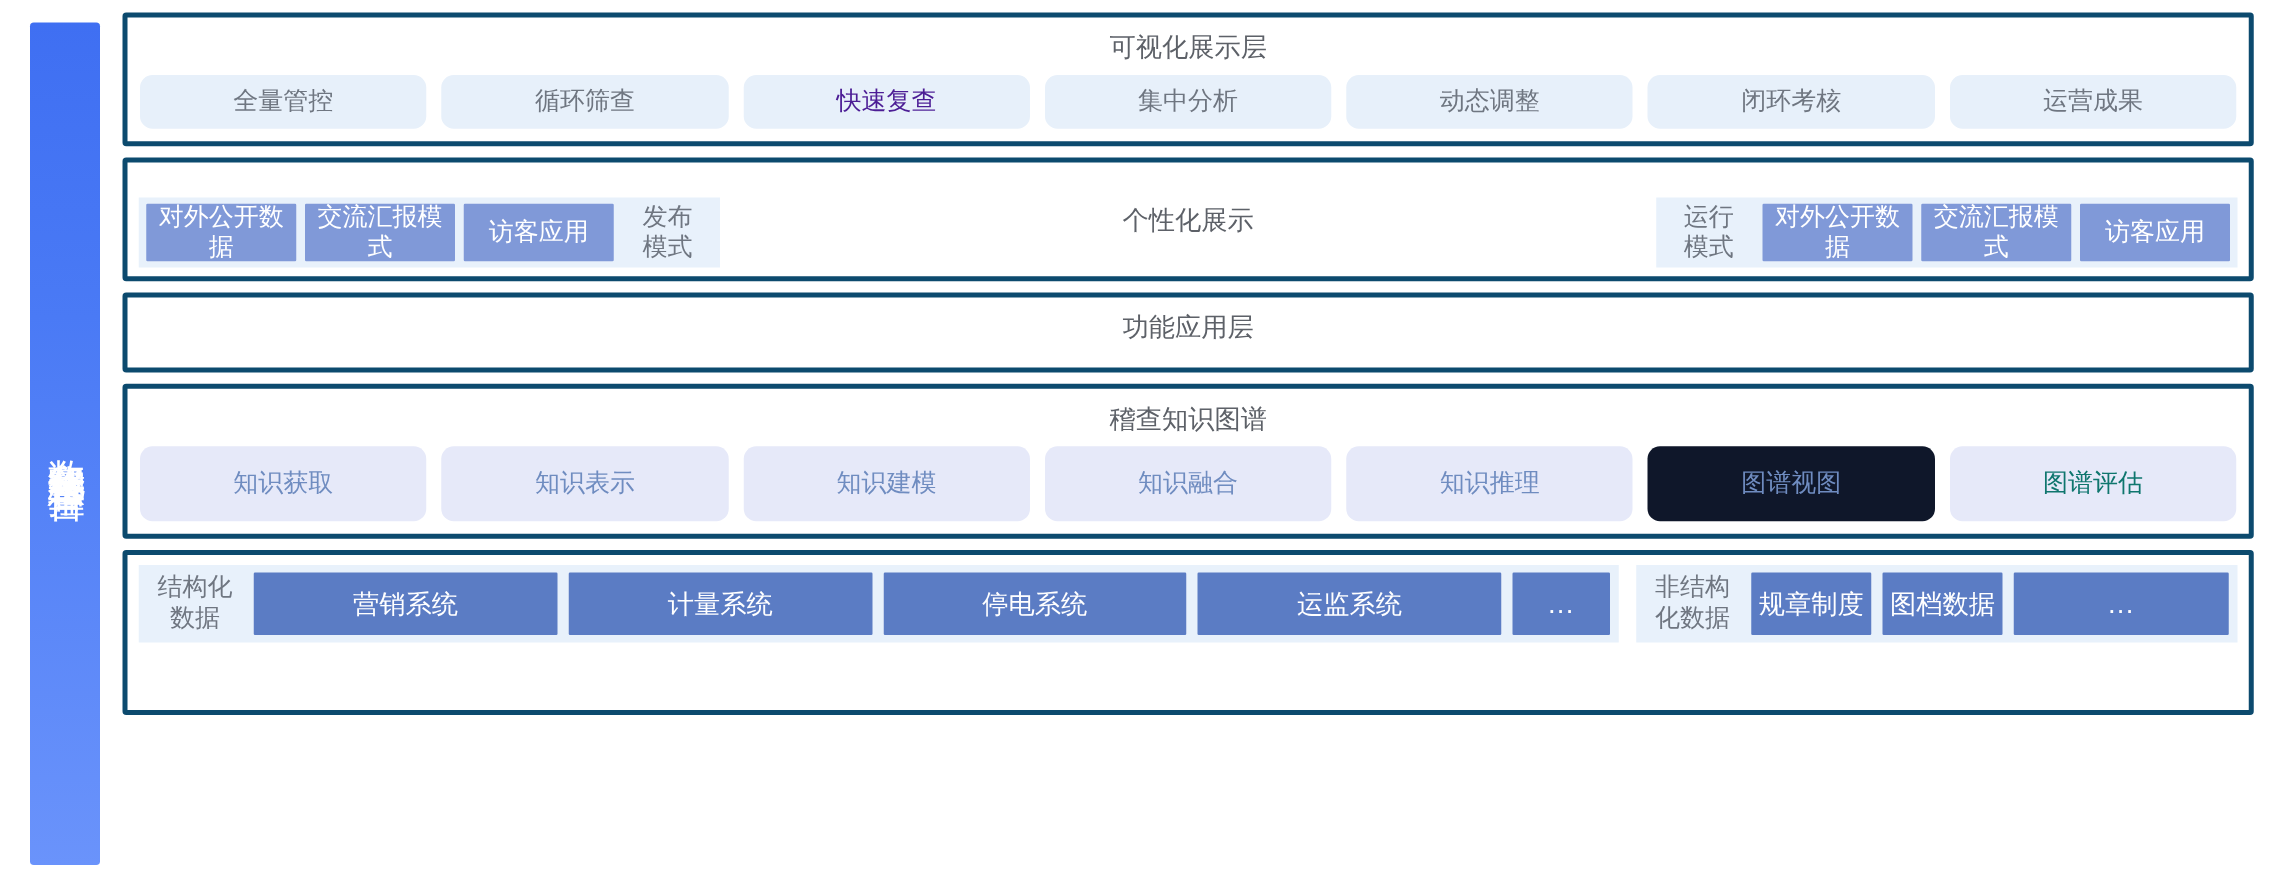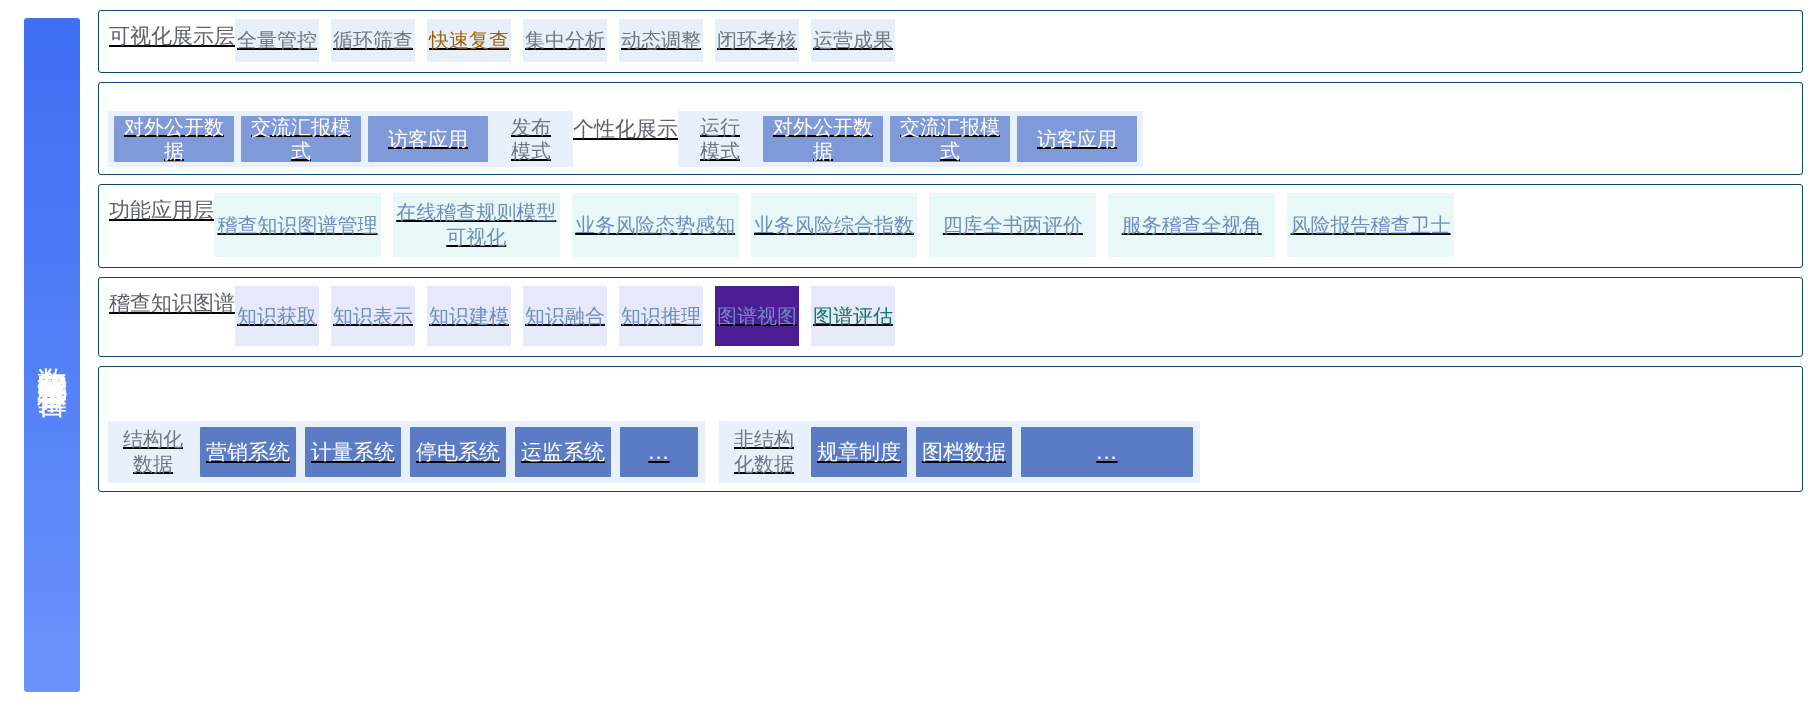--- a/index.html
+++ b/index.html
@@ -49,29 +49,28 @@
   
   .layers {
     flex: 1 1 auto;
     display: flex;
     flex-direction: column;
     gap: 9px;
     min-width: 0;
   }
 
   .layer {
-    border: 1px solid #0c4a6e;
+    border: 4px solid #0c4a6e;
     border-radius: 3px;
     background: #ffffff;
     box-sizing: border-box;
     padding: 8px 10px 10px 10px;
     display: flex;
-    flex-direction: row;
+    flex-direction: column;
     min-height: 0;
-    text-decoration: underline;
   }
   .layer-title {
     text-align: center;
     color: #5d6168;
     font-size: 21px;
     line-height: 1.15;
     padding: 5px 0 9px 0;
     font-weight: 400;
   }
   .chip-row {
@@ -83,21 +82,21 @@
     flex: 1 1 0;
     min-width: 0;
     display: flex;
     align-items: center;
     justify-content: center;
     text-align: center;
     font-size: 20px;
     line-height: 1.25;
     padding: 9px 2px;
     box-sizing: border-box;
-    border-radius: 0;
+    border-radius: 10px;
   }
 
   
   .layer-vis .chip {
     background: #e7f0fa;
     color: #6f7681;
     height: 43px;
   }
 
   
@@ -170,21 +169,21 @@
     color: #6f8cc0;
     height: 60px;
   }
 
   
   .layer-data {
     padding: 8px 9px;
   }
   .data-row {
     display: flex;
-    align-items: flex-end;
+    align-items: flex-start;
     gap: 14px;
     height: 108px;
   }
   .data-group {
     background: #e8f1fb;
     display: flex;
     align-items: stretch;
     gap: 9px;
     padding: 6px 7px;
     box-sizing: border-box;
@@ -230,21 +229,21 @@
     <div class="sidebar-title">数字化智慧稽查管控平台</div>
   </div>
 
   <div class="layers">
 
     <div class="layer layer-vis">
       <div class="layer-title">可视化展示层</div>
       <div class="chip-row">
         <div class="chip" style="background: rgb(231, 240, 250); color: rgb(111, 118, 129);">全量管控</div>
         <div class="chip" style="background: rgb(231, 240, 250); color: rgb(111, 118, 129);">循环筛查</div>
-        <div class="chip" style="background: rgb(231, 240, 250); color: #a16207;">快速复查</div>
+        <div class="chip" style="background: rgb(231, 240, 250); color: #4c1d95;">快速复查</div>
         <div class="chip" style="background: rgb(231, 240, 250); color: rgb(111, 118, 129);">集中分析</div>
         <div class="chip" style="background: rgb(231, 240, 250); color: rgb(111, 118, 129);">动态调整</div>
         <div class="chip" style="background: rgb(231, 240, 250); color: rgb(111, 118, 129);">闭环考核</div>
         <div class="chip" style="background: rgb(231, 240, 250); color: rgb(111, 118, 129);">运营成果</div>
       </div>
     </div>
 
     <div class="layer layer-modes">
       <div class="modes-row">
 
@@ -262,40 +261,31 @@
           <div class="mode-chip" style="background: rgb(128, 153, 216);">对外公开数据</div>
           <div class="mode-chip" style="background: rgb(128, 153, 216);">交流汇报模式</div>
           <div class="mode-chip" style="background: rgb(128, 153, 216);">访客应用</div>
         </div>
 
       </div>
     </div>
 
     <div class="layer layer-func">
       <div class="layer-title">功能应用层</div>
-      <div class="chip-row">
-        <div class="chip" style="background: rgb(232, 248, 246); color: rgb(111, 140, 192);">稽查知识图谱管理</div>
-        <div class="chip" style="background: rgb(232, 248, 246); color: rgb(111, 140, 192);">在线稽查规则模型可视化</div>
-        <div class="chip" style="background: rgb(232, 248, 246); color: rgb(111, 140, 192);">业务风险态势感知</div>
-        <div class="chip" style="background: rgb(232, 248, 246); color: rgb(111, 140, 192);">业务风险综合指数</div>
-        <div class="chip" style="background: rgb(232, 248, 246); color: rgb(111, 140, 192);">四库全书两评价</div>
-        <div class="chip" style="background: rgb(232, 248, 246); color: rgb(111, 140, 192);">服务稽查全视角</div>
-        <div class="chip" style="background: rgb(232, 248, 246); color: rgb(111, 140, 192);">风险报告稽查卫士</div>
-      </div>
     </div>
 
     <div class="layer layer-kg">
       <div class="layer-title">稽查知识图谱</div>
       <div class="chip-row">
         <div class="chip" style="background: rgb(230, 233, 249); color: rgb(111, 140, 192);">知识获取</div>
         <div class="chip" style="background: rgb(230, 233, 249); color: rgb(111, 140, 192);">知识表示</div>
         <div class="chip" style="background: rgb(230, 233, 249); color: rgb(111, 140, 192);">知识建模</div>
         <div class="chip" style="background: rgb(230, 233, 249); color: rgb(111, 140, 192);">知识融合</div>
         <div class="chip" style="background: rgb(230, 233, 249); color: rgb(111, 140, 192);">知识推理</div>
-        <div class="chip" style="background: #4c1d95; color: rgb(111, 140, 192);">图谱视图</div>
+        <div class="chip" style="background: #0f172a; color: rgb(111, 140, 192);">图谱视图</div>
         <div class="chip" style="background: rgb(230, 233, 249); color: #0f766e;">图谱评估</div>
       </div>
     </div>
 
     <div class="layer layer-data">
       <div class="data-row">
 
         <div class="data-group structured" style="background: rgb(232, 241, 251);">
           <div class="data-label">结构化数据</div>
           <div class="data-chip" style="background: rgb(91, 124, 196);">营销系统</div>

